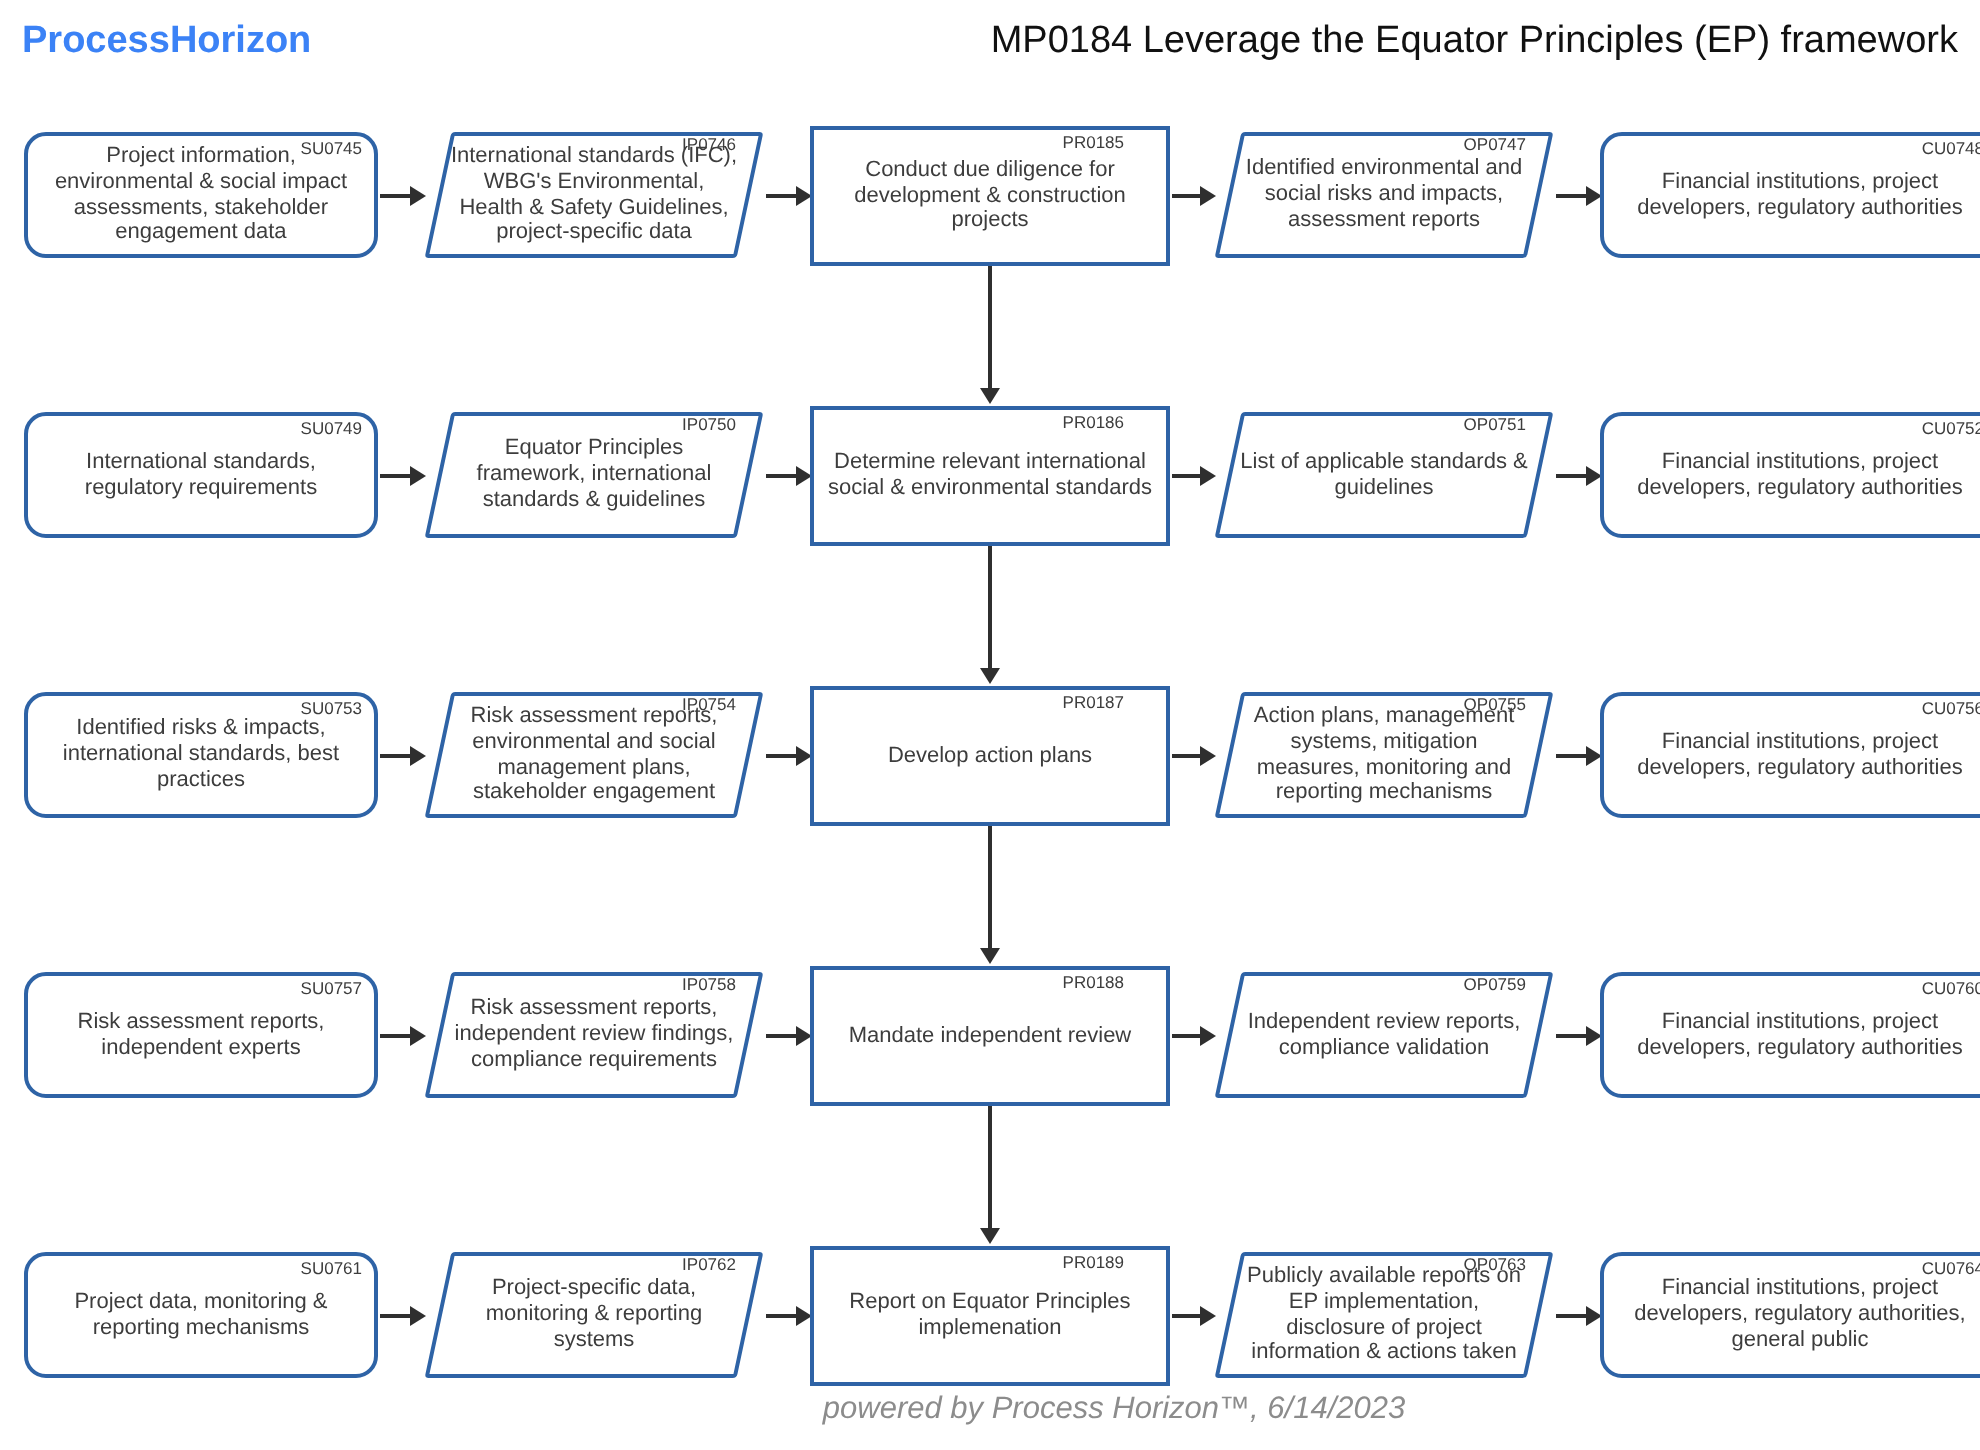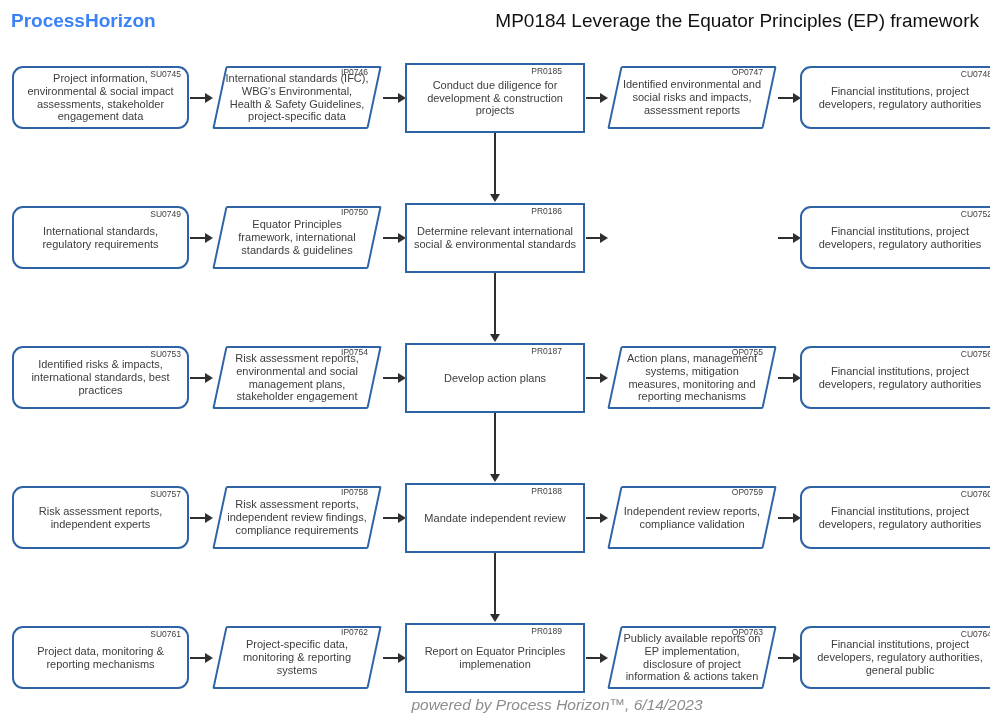--- a/index.html
+++ b/index.html
@@ -115,20 +115,25 @@
       <span class="para-bg"></span>
       <span class="code">IP0750</span>
       <span class="txt">Equator Principles framework, international standards &amp; guidelines</span>
     </div>
     <span class="harrow ha2"></span>
     <div class="shape process">
       <span class="code">PR0186</span>
       <span class="txt">Determine relevant international social &amp; environmental standards</span>
     </div>
     <span class="harrow ha3"></span>
+    <div class="shape para output">
+      <span class="para-bg"></span>
+      <span class="code">OP0751</span>
+      <span class="txt">List of applicable standards &amp; guidelines</span>
+    </div>
     <span class="harrow ha4"></span>
     <div class="shape side customer">
       <span class="code">CU0752</span>
       <span class="txt">Financial institutions, project developers, regulatory authorities</span>
     </div>
   </div>
 
   <div class="row r2">
     <div class="shape side supplier">
       <span class="code">SU0753</span>

